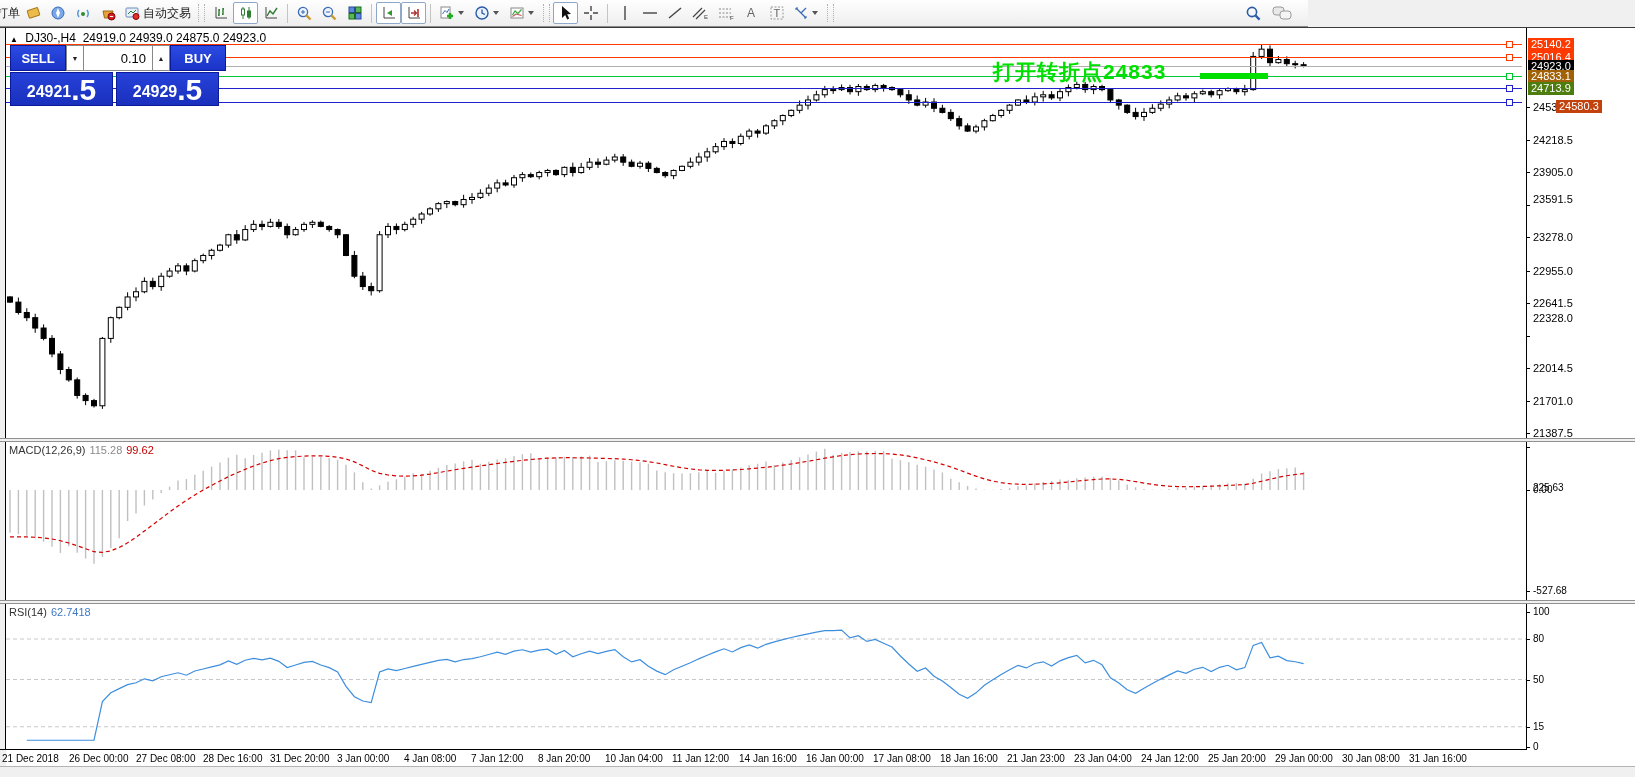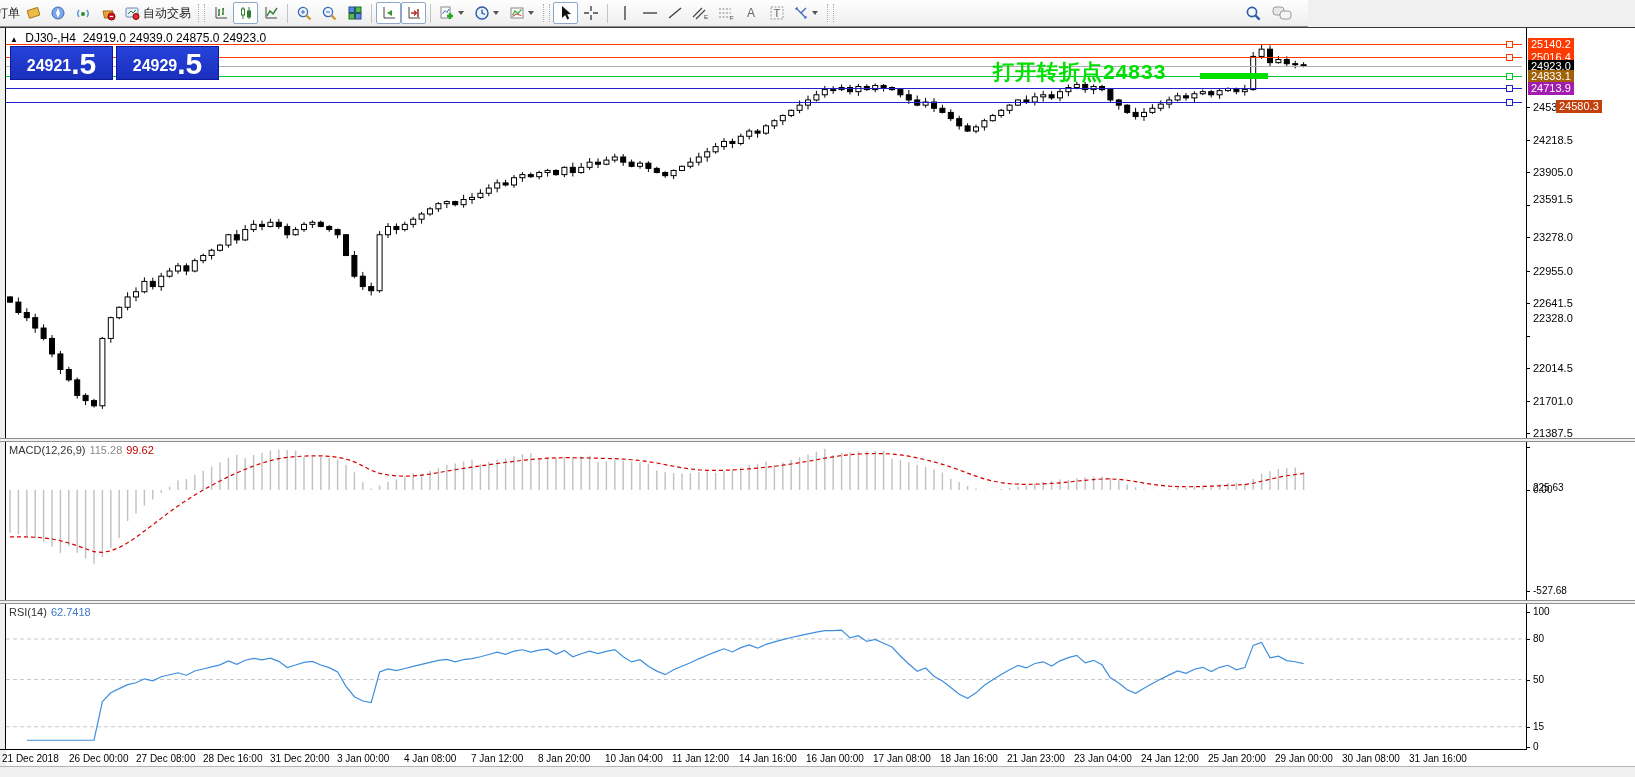--- a/index.html
+++ b/index.html
@@ -735,20 +735,27 @@
     <polyline points="20.8,136.25 29.200000000000003,136.25 37.6,136.25 46,136.25 54.400000000000006,136.25 62.800000000000004,136.25 71.2,136.25 79.60000000000001,136.25 88,136.25 96.4,97.64840496173383 104.80000000000001,88.7508288648638 113.2,84.65426118811828 121.60000000000001,80.683327541397 130,78.71091624826371 138.4,74.80616052147016 146.8,76.77532471894902 155.20000000000002,72.74833891712878 163.6,70.76932170172506 172,68.76905410072578 180.4,71.23200723612823 188.8,67.01460216063077 197.20000000000002,64.96863413242195 205.60000000000002,62.91822496807066 214,60.86899605803238 222.4,56.93605349784801 230.8,60.25068780046968 239.20000000000002,56.24836899549685 247.60000000000002,54.337178650771676 256,55.824687282311686 264.40000000000003,54.15679399006197 272.8,57.372769294555354 281.2,63.56589861666592 289.6,60.98644493984898 298,58.46364567104844 306.40000000000003,57.44944473189035 314.8,60.999041293810805 323.2,63.65796244273086 331.6,68.02167082418293 340,82.38291571558898 348.40000000000003,92.74842591253268 356.8,96.98531219734973 365.2,98.59797865758786 373.6,68.01749309432643 382,64.95055680819782 390.40000000000003,66.52868191674841 398.8,64.47897457522667 407.20000000000005,62.426315921666244 415.6,60.37633544916271 424,58.33463333459298 432.40000000000003,56.30671949929419 440.8,55.482653035989784 449.20000000000005,57.82968440156597 457.6,55.54129870759948 466,54.61904765490664 474.40000000000003,52.749316339118224 482.8,50.457073840891795 491.20000000000005,48.23740200903438 499.6,50.324525774971974 508,47.08022556881039 516.4,45.744876404150304 524.8000000000001,48.073601407169846 533.2,46.10825350011764 541.6,45.12778247239834 550,50.26663795013957 558.4,46.46081811127442 566.8000000000001,52.71435713517988 575.2,49.79849128372007 583.6,47.05571830871121 592,49.69318684089278 600.4,47.36259312490101 608.8000000000001,45.662185873431056 617.2,52.66628900308197 625.6,57.93948165360216 634,55.69091686807653 642.4,62.21925529764118 650.8000000000001,67.10817495049946 659.2,70.64504630811672 667.6,65.80938320949977 676,62.20459249713117 684.4,58.793639496423566 692.8000000000001,54.826933047094485 701.2,51.19422034244069 709.6,47.863802360648805 718,44.80751435611158 726.4,47.94677298139669 734.8000000000001,43.65071782321772 743.2,40.9267981502248 751.6,44.179307728605764 760,40.29993728217096 768.4,37.83878344502121 776.8000000000001,35.575951642825856 785.2,33.493897229739204 793.6,31.57685319347779 802,29.810618078942426 810.4000000000001,28.182373649219016 818.8000000000001,26.680527494172765 827.2,26.680527494172765 835.6,26.05717684765027 844,33.89848866744383 852.4000000000001,31.754349416010328 860.8000000000001,37.403263831009696 869.2,35.40507567529981 877.6,39.20328703020567 886,43.00475533680623 894.4000000000001,51.979680223486795 902.8000000000001,60.002064286341735 911.2,67.19713998780882 919.6,64.05710370851398 928,72.15141329789998 936.4000000000001,77.0092534594709 944.8000000000001,83.58962295942084 953.2,90.20414597135726 961.6,94.36905552886076 970,88.87261051125707 978.4000000000001,81.33378390872922 986.8000000000001,75.6724637259157 995.2,70.47816886715262 1003.6,65.70798413295745 1012,61.32357711190605 1020.4000000000001,63.911971128310256 1028.8,59.51650663889181 1037.2,57.82907017164389 1045.6000000000001,62.10919209268418 1054,56.824526938683235 1062.4,53.625296319476746 1070.8,51.33198991571318 1079.2,58.91767053851865 1087.6000000000001,56.33327542683617 1096,60.825016302094426 1104.4,73.71531512980656 1112.8,79.11165947076 1121.2,85.82558966517882 1129.6000000000001,89.29846015131068 1138,84.306909945037 1146.4,79.57435923733844 1154.8,75.09315916908255 1163.2,70.85514521222412 1171.6000000000001,66.85175224152638 1180,69.37672787434198 1188.4,65.28547367062917 1196.8,63.30058061716949 1205.2,67.52504274973641 1213.6000000000001,63.315035178342 1222,61.285723676274344 1230.4,65.85740262349641 1238.8,63.62317714034701 1247.2,41.39959893529483 1255.6000000000001,38.526394963569004 1264,53.862517386526164 1272.4,52.24827797901227 1280.8,56.61419866788226 1289.2,57.71878342718685 1297.6000000000001,59.669500435656914" fill="none" stroke="#3e8ede" stroke-width="1.2"></polyline>
   </svg>
 
 <div class="chart-title">
   <span class="tri">▲</span>
   <span>DJ30-,H4</span>&nbsp;
   <span>24919.0 24939.0 24875.0 24923.0</span>
 </div>
 
 <div class="ocp">
+  <div class="ocp-row1">
+    <div class="ocp-btn">SELL</div>
+    <div class="ocp-spin">▼</div>
+    <div class="ocp-vol">0.10</div>
+    <div class="ocp-spin">▲</div>
+    <div class="ocp-btn">BUY</div>
+  </div>
   <div class="ocp-row2">
     <div class="ocp-price">
       <span class="main">24921</span>
         <span class="pips">.5</span>
     </div>
     <div class="ocp-price">
       <span class="main">24929</span>
         <span class="pips">.5</span>
     </div>
   </div>
@@ -774,21 +781,21 @@
     <div class="lvl-line" style="top: 57px; background: rgb(255, 58, 0);"></div>
     <div class="lvl-handle" style="left: 1506px; top: 54px; border-color: rgb(255, 58, 0);"></div>
     <div class="tag" style="top: 51px; background: rgb(255, 58, 0);">25016.4</div>
     <div class="lvl-line" style="top: 66px; background: rgb(176, 176, 176);"></div>
     <div class="tag" style="top: 60px; background: rgb(0, 0, 0);">24923.0</div>
     <div class="lvl-line" style="top: 76px; background: rgb(0, 200, 50);"></div>
     <div class="lvl-handle" style="left: 1506px; top: 73px; border-color: rgb(0, 200, 50);"></div>
     <div class="tag" style="top: 70px; background: #a16207;">24833.1</div>
     <div class="lvl-line" style="top: 88px; background: rgb(34, 34, 204);"></div>
     <div class="lvl-handle" style="left: 1506px; top: 85px; border-color: rgb(34, 34, 204);"></div>
-    <div class="tag" style="top: 82px; background: #a21caf;">24713.9</div>
+    <div class="tag" style="top: 82px; background: #4d7c0f;">24713.9</div>
     <div class="lvl-line" style="top: 102px; background: rgb(34, 34, 204);"></div>
     <div class="lvl-handle" style="left: 1506px; top: 99px; border-color: rgb(34, 34, 204);"></div>
     <div class="tag" style="top: 100px; background: #c2410c; margin-left: 28px;">24580.3</div>
   </div>
 <div id="yAxisLayer">
     <div class="ytick-dash" style="top: 107px;"></div>
     <div class="ytick" style="top: 101px;">24532.0</div>
     <div class="ytick-dash" style="top: 140px;"></div>
     <div class="ytick" style="top: 134px;">24218.5</div>
     <div class="ytick-dash" style="top: 172px;"></div>

